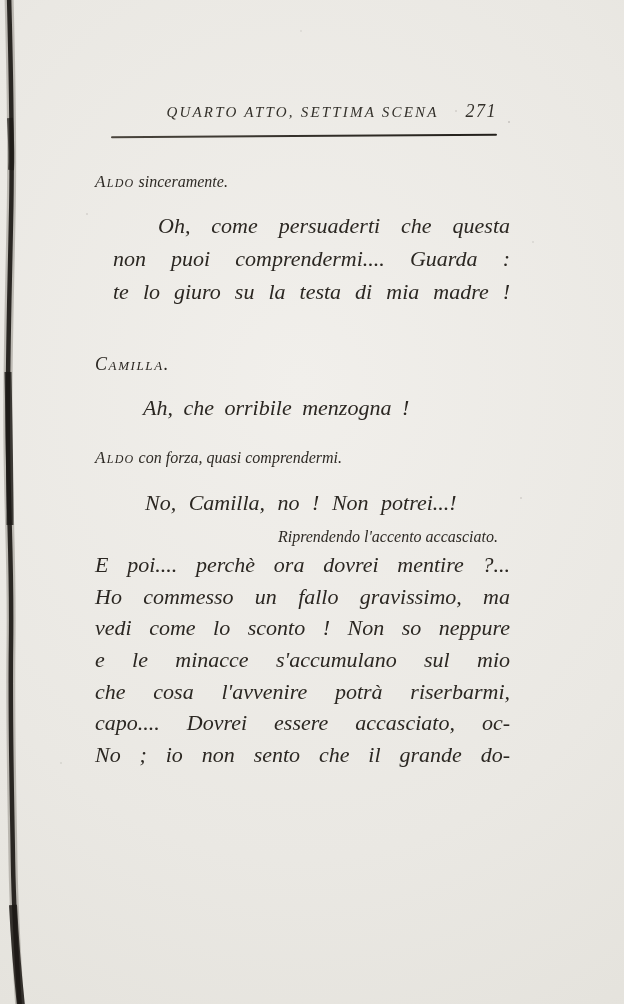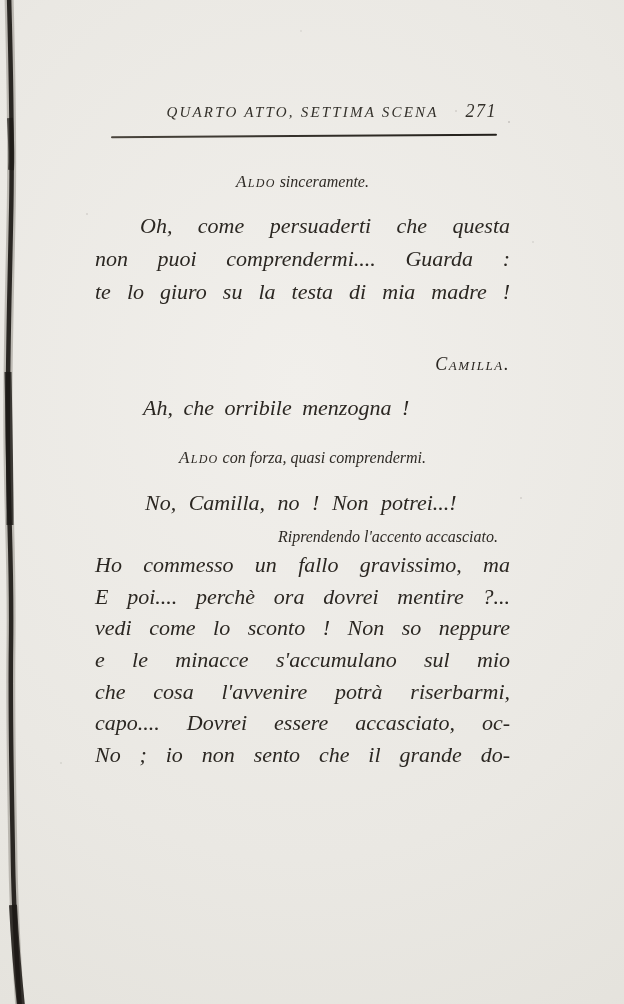--- a/index.html
+++ b/index.html
@@ -72,55 +72,55 @@
     height: 2px;
     background: linear-gradient(to right, #4a453d, #302c26 60%, #23201b);
     border-radius: 1px;
     transform: rotate(-0.35deg);
   }
   .direction {
     position: absolute;
     left: 0;
     width: 100%;
     font-size: 16px;
-    text-align: center;
+    text-align: left;
     color: #2e2a25;
   }
   .direction.right {
     text-align: right;
     padding-right: 12px;
     box-sizing: border-box;
   }
   .sc {
     font-variant: small-caps;
     letter-spacing: 1.3px;
     font-size: 17px;
   }
   .camilla-heading {
     position: absolute;
     top: 354px;
     left: 0;
     width: 100%;
-    text-align: right;
+    text-align: left;
     font-variant: small-caps;
     font-size: 18px;
     letter-spacing: 1.6px;
   }
   .para {
     position: absolute;
     left: 0;
     width: 415px;
     font-size: 22px;
   }
   .para .line {
     text-align: justify;
     text-align-last: justify;
   }
   .p1 { top: 209px; }
-  .p1 .line { line-height: 33px; height: 33px; }
+  .p1 .line { line-height: 33px; height: 33px; margin-left: 18px; }
   .p1 .line.indent { padding-left: 45px; box-sizing: border-box; }
   .p2 { top: 549px; }
   .p2 .line { line-height: 31.7px; height: 31.7px; }
   .speech-line {
     position: absolute;
     left: 0;
     width: 415px;
     font-size: 22px;
     line-height: 33px;
   }
@@ -182,22 +182,22 @@
     <div class="direction dir-2">
       <span class="sc">Aldo</span>
       <span>con forza, quasi comprendermi.</span>
     </div>
 
     <div class="speech-line speech-no">No, Camilla, no ! Non potrei...!</div>
 
     <div class="direction right dir-3">Riprendendo l'accento accasciato.</div>
 
     <div class="para p2">
+      <div class="line">E poi.... perchè ora dovrei mentire ?...</div>
       <div class="line">Ho commesso un fallo gravissimo, ma</div>
-      <div class="line">E poi.... perchè ora dovrei mentire ?...</div>
       <div class="line">vedi come lo sconto ! Non so neppure</div>
       <div class="line">e le minacce s'accumulano sul mio</div>
       <div class="line">che cosa l'avvenire potrà riserbarmi,</div>
       <div class="line">capo.... Dovrei essere accasciato, oc-</div>
       <div class="line">No ; io non sento che il grande do-</div>
     </div>
 
   </div>
 </div>
 

